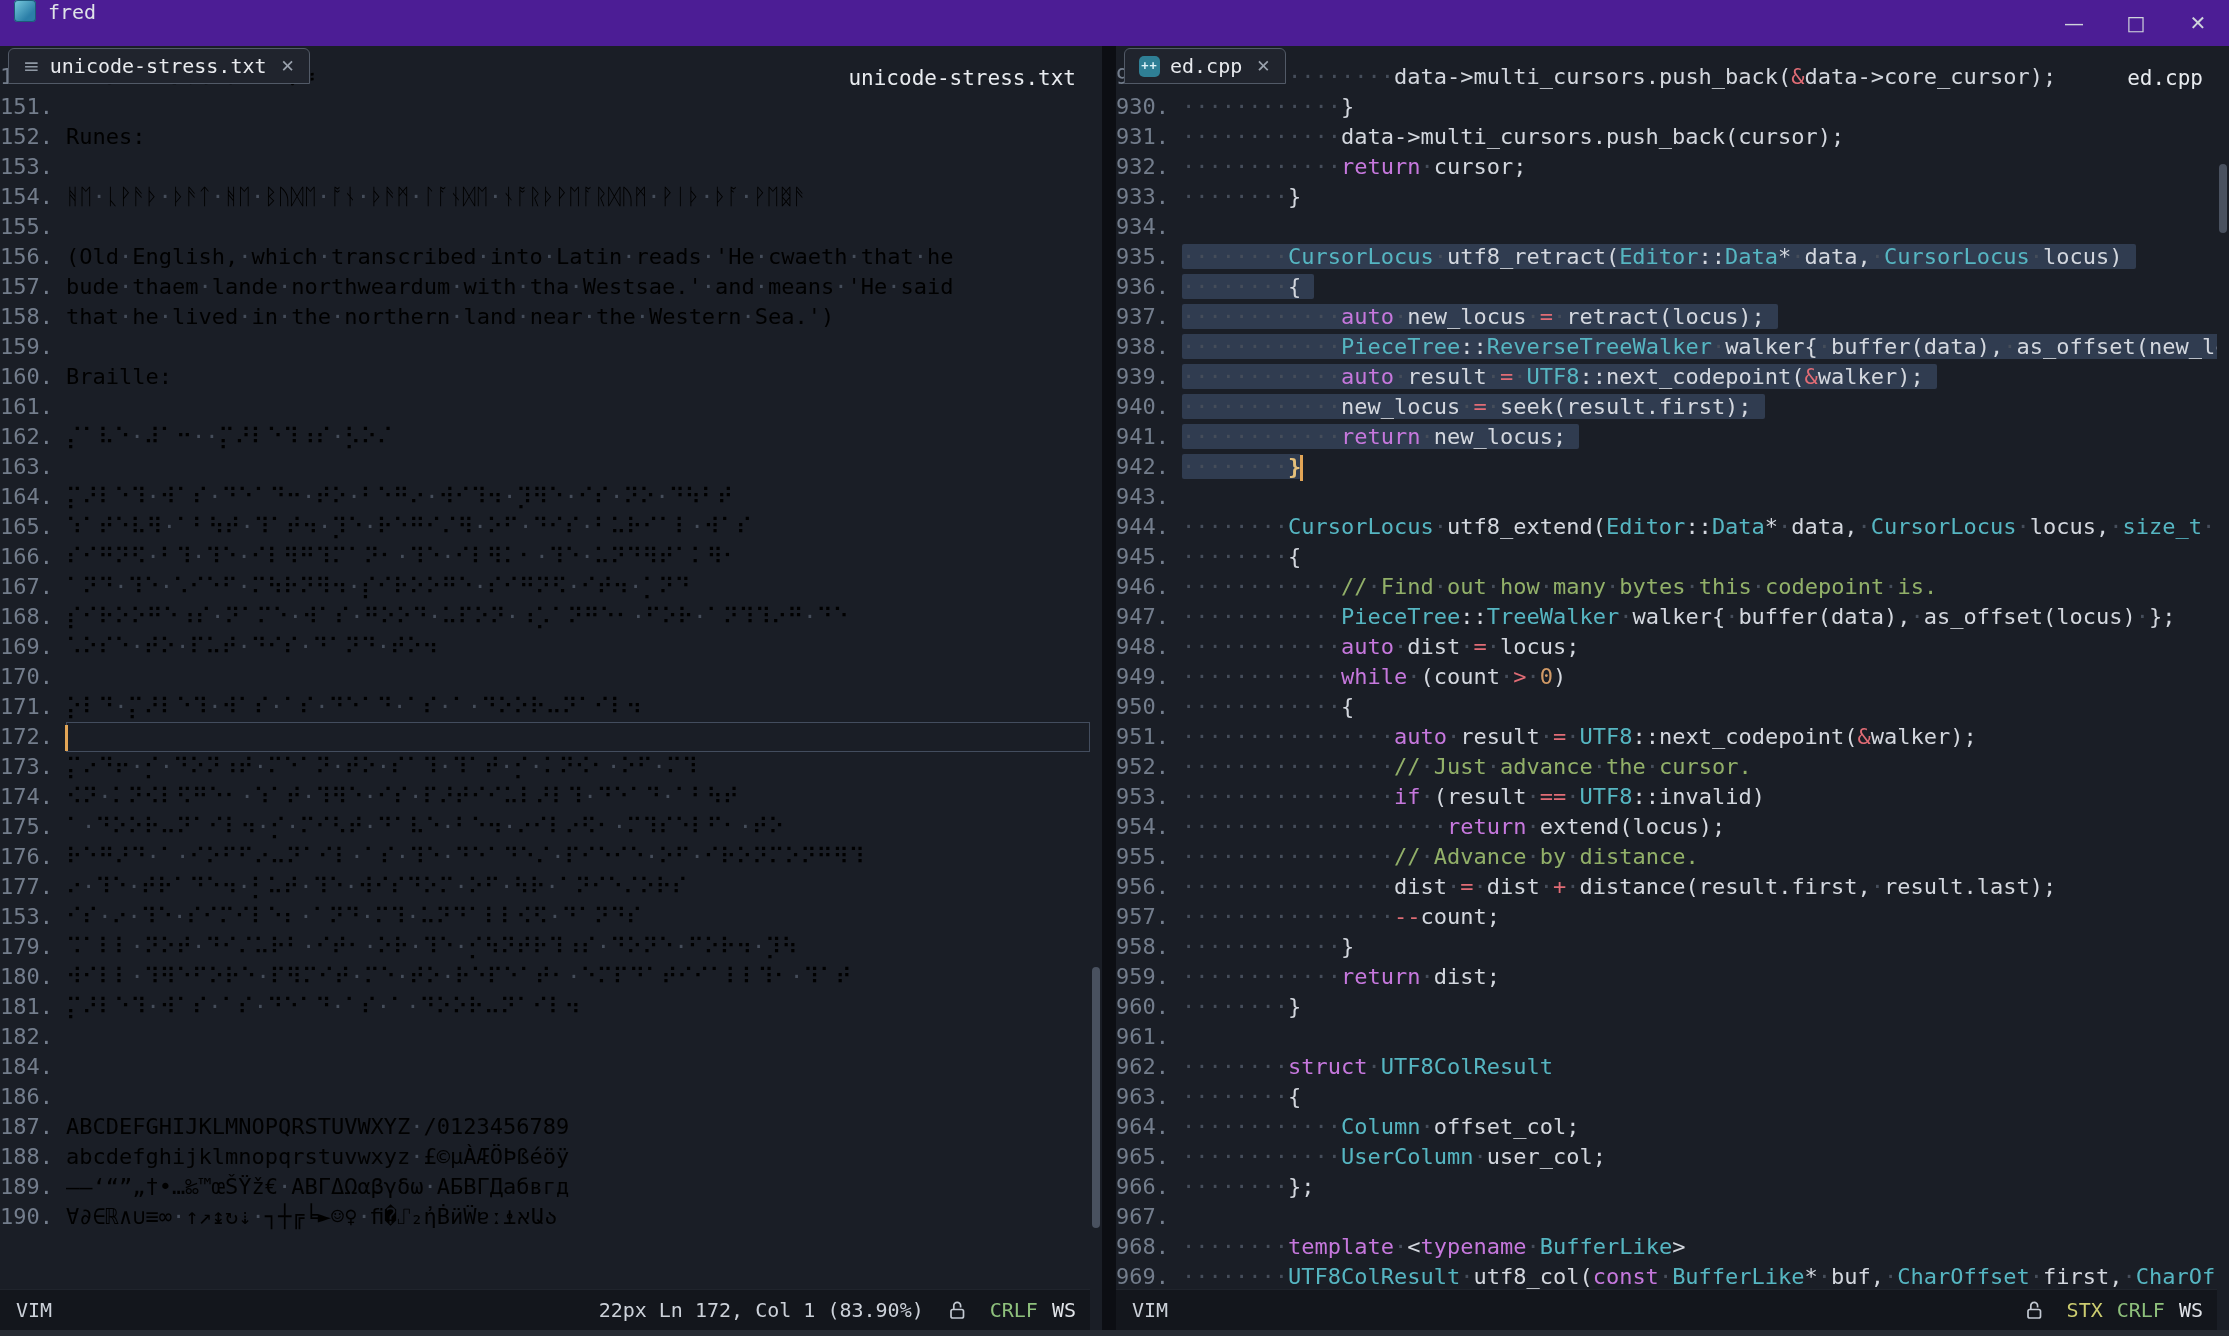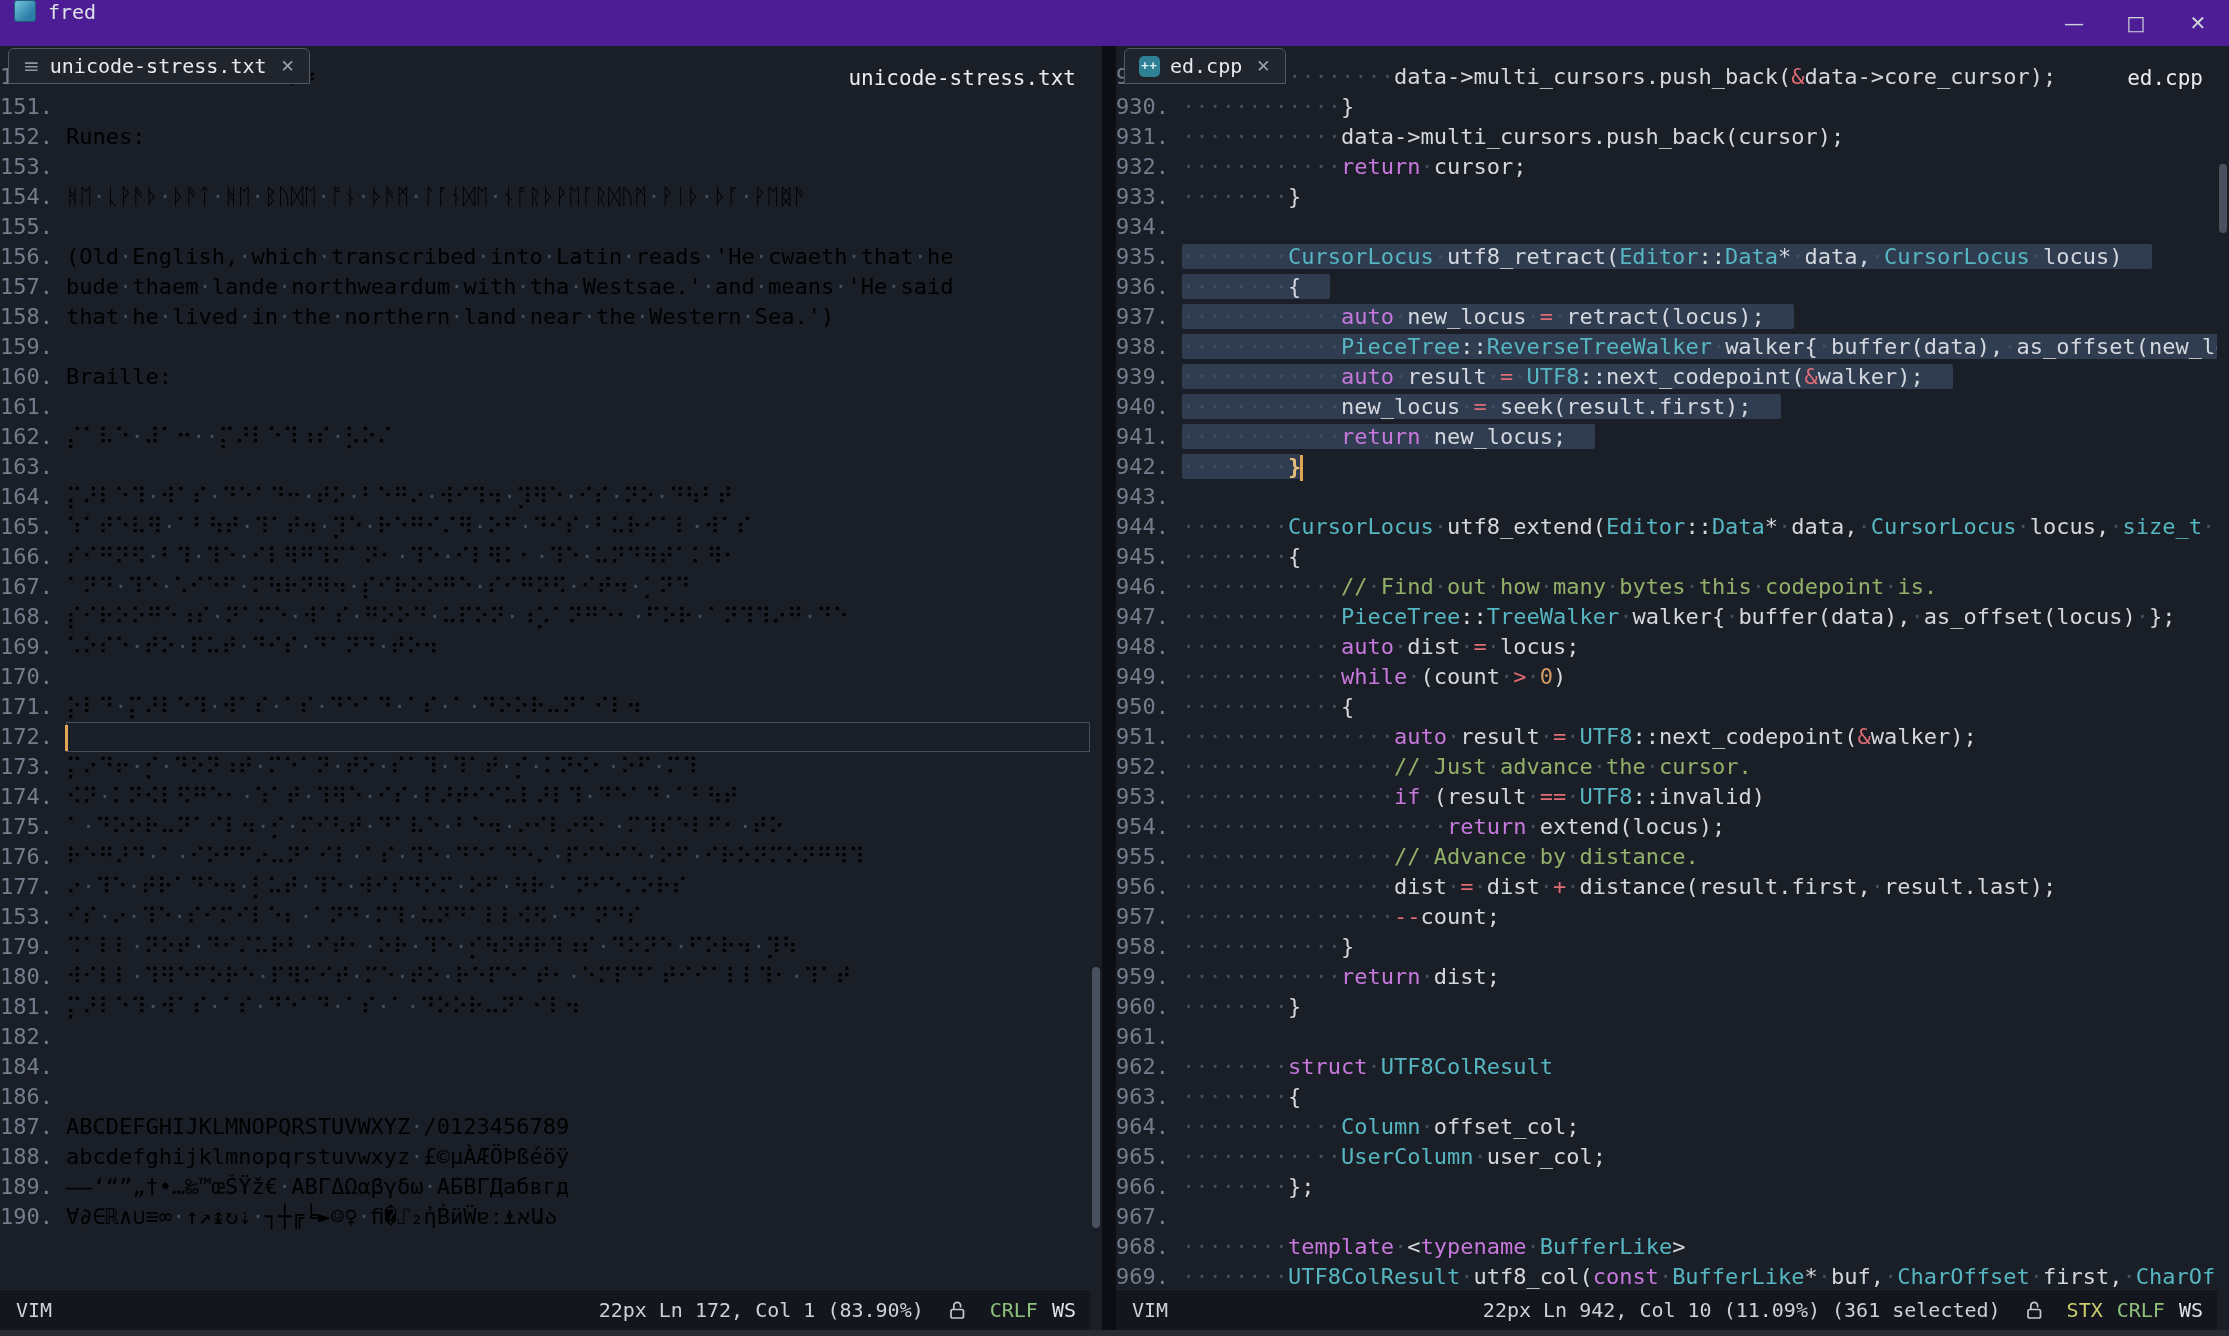--- a/index.html
+++ b/index.html
@@ -40,21 +40,21 @@
   
   .pl{color:#d3d7de;}
   .kw{color:#c678dd;text-align:right;}
   .ty{color:#56b6c2;}
   .op{color:#e06c75;}
   .num{color:#d19a66;}
   .cm{color:#92b069;}
   .br{color:#e5c07b;font-weight:bold;}
   .ws{color:#454d5a;}
   .sel{background:#303c50;border-radius:2px;}
-  .sel.ext{padding-right:29px;margin-top:12px;}
+  .sel.ext{padding-right:13px;margin-top:12px;}
   .caret{display:inline-block;width:3px;height:26px;background:#e2a556;vertical-align:middle;margin:0 -1px;}
   
   .sb{position:absolute;top:0;bottom:40px;right:0;width:12px;}
   .sb .thumb{position:absolute;left:2px;right:2px;background:#49515f;border-radius:4px;}
   
   .statusbar{position:absolute;left:0;right:12px;bottom:0;height:40px;background:#13161c;border-top:1px solid #20242c;
              display:flex;align-items:center;font-size:20px;color:#ccd1d9;}
   .mode{margin-left:16px;}
   .statusright{margin-left:auto;display:flex;align-items:center;gap:22px;padding-right:14px;}
   .flags{display:flex;gap:14px;}
@@ -198,21 +198,20 @@
         <div class="line"><span class="ln">968.</span><span class="txt"><span class="pl"><span class="ws">·</span><span class="ws">·</span><span class="ws">·</span><span class="ws">·</span><span class="ws">·</span><span class="ws">·</span><span class="ws">·</span><span class="ws">·</span></span><span class="kw">template</span><span class="pl"><span class="ws">·</span>&lt;</span><span class="kw">typename</span><span class="pl"><span class="ws">·</span></span><span class="ty">BufferLike</span><span class="pl">&gt;</span></span></div>
         <div class="line"><span class="ln">969.</span><span class="txt"><span class="pl"><span class="ws">·</span><span class="ws">·</span><span class="ws">·</span><span class="ws">·</span><span class="ws">·</span><span class="ws">·</span><span class="ws">·</span><span class="ws">·</span></span><span class="ty">UTF8ColResult</span><span class="pl"><span class="ws">·</span>utf8_col(</span><span class="kw">const</span><span class="pl"><span class="ws">·</span></span><span class="ty">BufferLike</span><span class="pl">*<span class="ws">·</span>buf,<span class="ws">·</span></span><span class="ty">CharOffset</span><span class="pl"><span class="ws">·</span>first,<span class="ws">·</span></span><span class="ty">CharOffset</span></span></div>
       </div>
   </div>
   <div class="sb">
     <div class="thumb" id="right-thumb" style="top: 9.5%; height: 5.5%;"></div>
   </div>
   <div class="statusbar">
     <span class="mode">VIM</span>
     <span class="statusright">
-      <span>22px Ln 942, Col 10 (11.09%) (361 selected)</span>
       <span class="lock">
         <svg width="22" height="22" viewBox="0 0 22 22">
             <rect x="5" y="10.5" width="12.5" height="8.5" rx="1.8" fill="none" stroke="#c3c9d2" stroke-width="1.7"></rect>
             <path d="M7.8 10.5 V6.8 a3.4 3.4 0 0 1 6.8 0 V8.6" fill="none" stroke="#c3c9d2" stroke-width="1.7"></path>
           </svg>
       </span>
       <span class="flags" id="right-flags">
           <span class="f-STX">STX</span>
           <span class="f-CRLF">CRLF</span>
           <span class="f-WS">WS</span>

